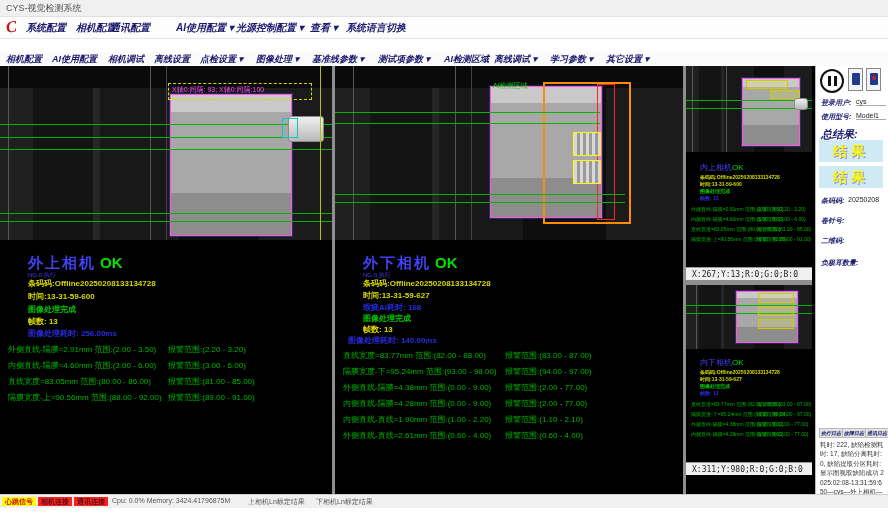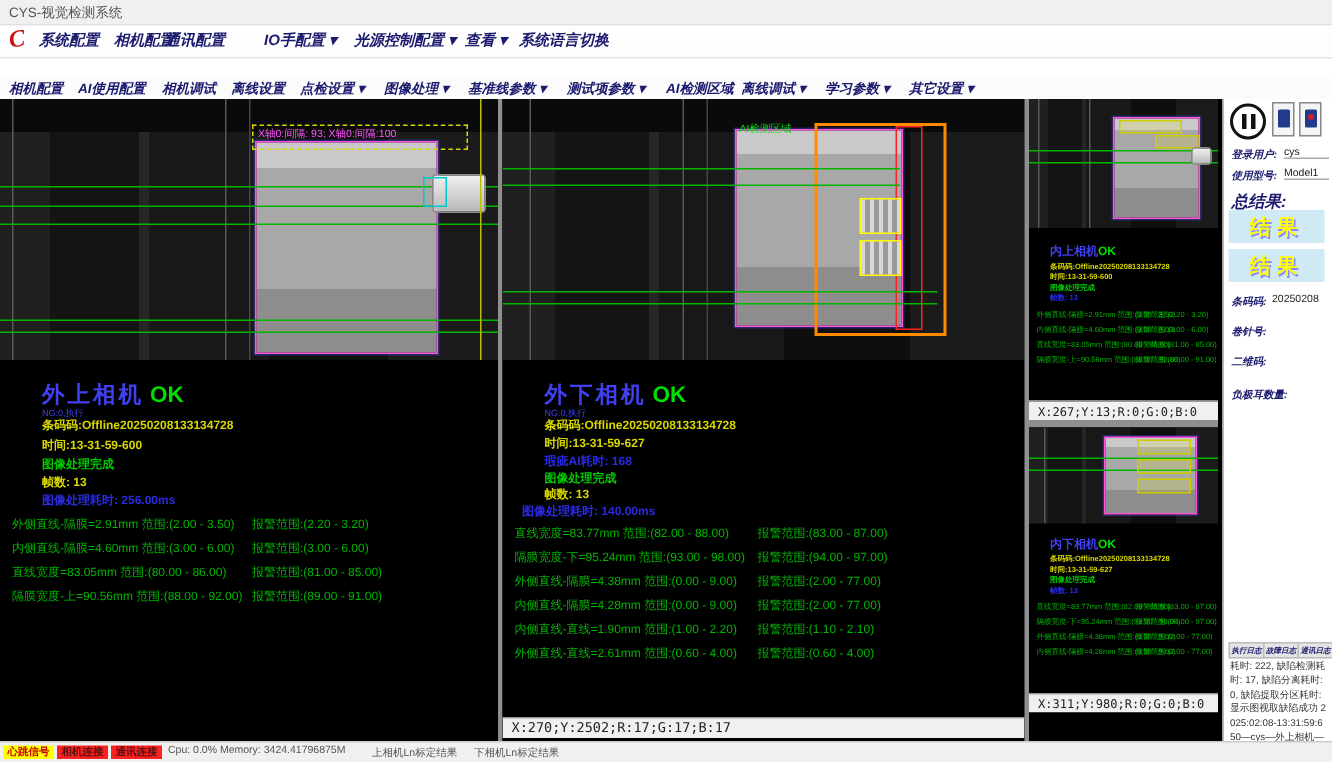--- a/index.html
+++ b/index.html
@@ -51,21 +51,21 @@
   
   .line{position:absolute;white-space:nowrap;font-size:8px;font-weight:bold;}
   .cam-title{position:absolute;font-size:15px;font-weight:bold;color:#4040f0;letter-spacing:2px;white-space:nowrap;}
   .cam-title .ok{color:#00e000;letter-spacing:0;margin-left:4px;}
   .sub{position:absolute;font-size:6px;color:#4040f0;white-space:nowrap;}
   .c-yel{color:#d8d800;} .c-grn{color:#00c800;} .c-blu{color:#2a2ae0;}
   .mrow-main{position:absolute;left:0;font-size:8px;color:#00b400;white-space:nowrap;}
   .mrow-alarm{position:absolute;font-size:8px;color:#00b400;white-space:nowrap;}
 
   
-  .mini-title{position:absolute;font-size:8px;font-weight:bold;color:#4040f0;white-space:nowrap;}
+  .mini-title{position:absolute;font-size:8px;font-weight:normal;color:#4040f0;white-space:nowrap;}
   .mini-title .ok{color:#00e000;font-size:8px;}
   .mini-line{position:absolute;font-size:5px;font-weight:bold;white-space:nowrap;}
   .mini-main{position:absolute;left:0;font-size:5px;color:#00b400;white-space:nowrap;}
   .mini-alarm{position:absolute;font-size:5px;color:#00b400;white-space:nowrap;}
   .mini .coordbar{font-size:8px;height:13px;line-height:13px;}
 
   
   .sidebar{position:absolute;left:815px;top:0;width:73px;height:428px;background:#fff;border-left:1px solid #bbb;}
   .pause-btn{position:absolute;left:4px;top:3px;width:24px;height:24px;border:2px solid #111;border-radius:50%;
              background:#fff;box-sizing:border-box;}
@@ -98,21 +98,21 @@
 
   <div class="titlebar">
     <span>CYS-视觉检测系统</span>
   </div>
 
   <div class="menubar">
     <span class="logo">C</span>
     <span class="menu-item" style="left:26px">系统配置</span>
     <span class="menu-item" style="left:76px">相机配置</span>
     <span class="menu-item" style="left:110px">通讯配置</span>
-    <span class="menu-item" style="left:176px">IO手配置 ▾</span>
+    <span class="menu-item" style="left:176px">AI使用配置 ▾</span>
     <span class="menu-item" style="left:236px">光源控制配置 ▾</span>
     <span class="menu-item" style="left:310px">查看 ▾</span>
     <span class="menu-item" style="left:346px">系统语言切换</span>
   </div>
 
 
   <div class="toolbar">
     <span class="tool-item" style="left:6px">相机配置</span>
     <span class="tool-item" style="left:52px">AI使用配置</span>
     <span class="tool-item" style="left:108px">相机调试</span>
@@ -210,21 +210,20 @@
         <span class="mrow-main" style="top:32px">外侧直线-隔膜=4.38mm 范围:(0.00 - 9.00)</span>
         <span class="mrow-alarm" style="top:32px;left:162px">报警范围:(2.00 - 77.00)</span>
         <span class="mrow-main" style="top:48px">内侧直线-隔膜=4.28mm 范围:(0.00 - 9.00)</span>
         <span class="mrow-alarm" style="top:48px;left:162px">报警范围:(2.00 - 77.00)</span>
         <span class="mrow-main" style="top:64px">内侧直线-直线=1.90mm 范围:(1.00 - 2.20)</span>
         <span class="mrow-alarm" style="top:64px;left:162px">报警范围:(1.10 - 2.10)</span>
         <span class="mrow-main" style="top:80px">外侧直线-直线=2.61mm 范围:(0.60 - 4.00)</span>
         <span class="mrow-alarm" style="top:80px;left:162px">报警范围:(0.60 - 4.00)</span>
       </div>
 
-      <div class="coordbar">X:270;Y:2502;R:17;G:17;B:17</div>
     </div>
 
     <div class="vdiv" style="left:683px"></div>
 
     <div class="panel mini" style="left:686px;width:126px;height:214px">
       <div class="img" style="width:126px;height:86px">
         <div class="edge" style="left:6px"></div>
         <div class="edge" style="left:40px"></div>
         <div class="product" style="left:56px;top:12px;width:56px;height:66px"></div>
         <div class="gline" style="top:34px;width:126px"></div>

